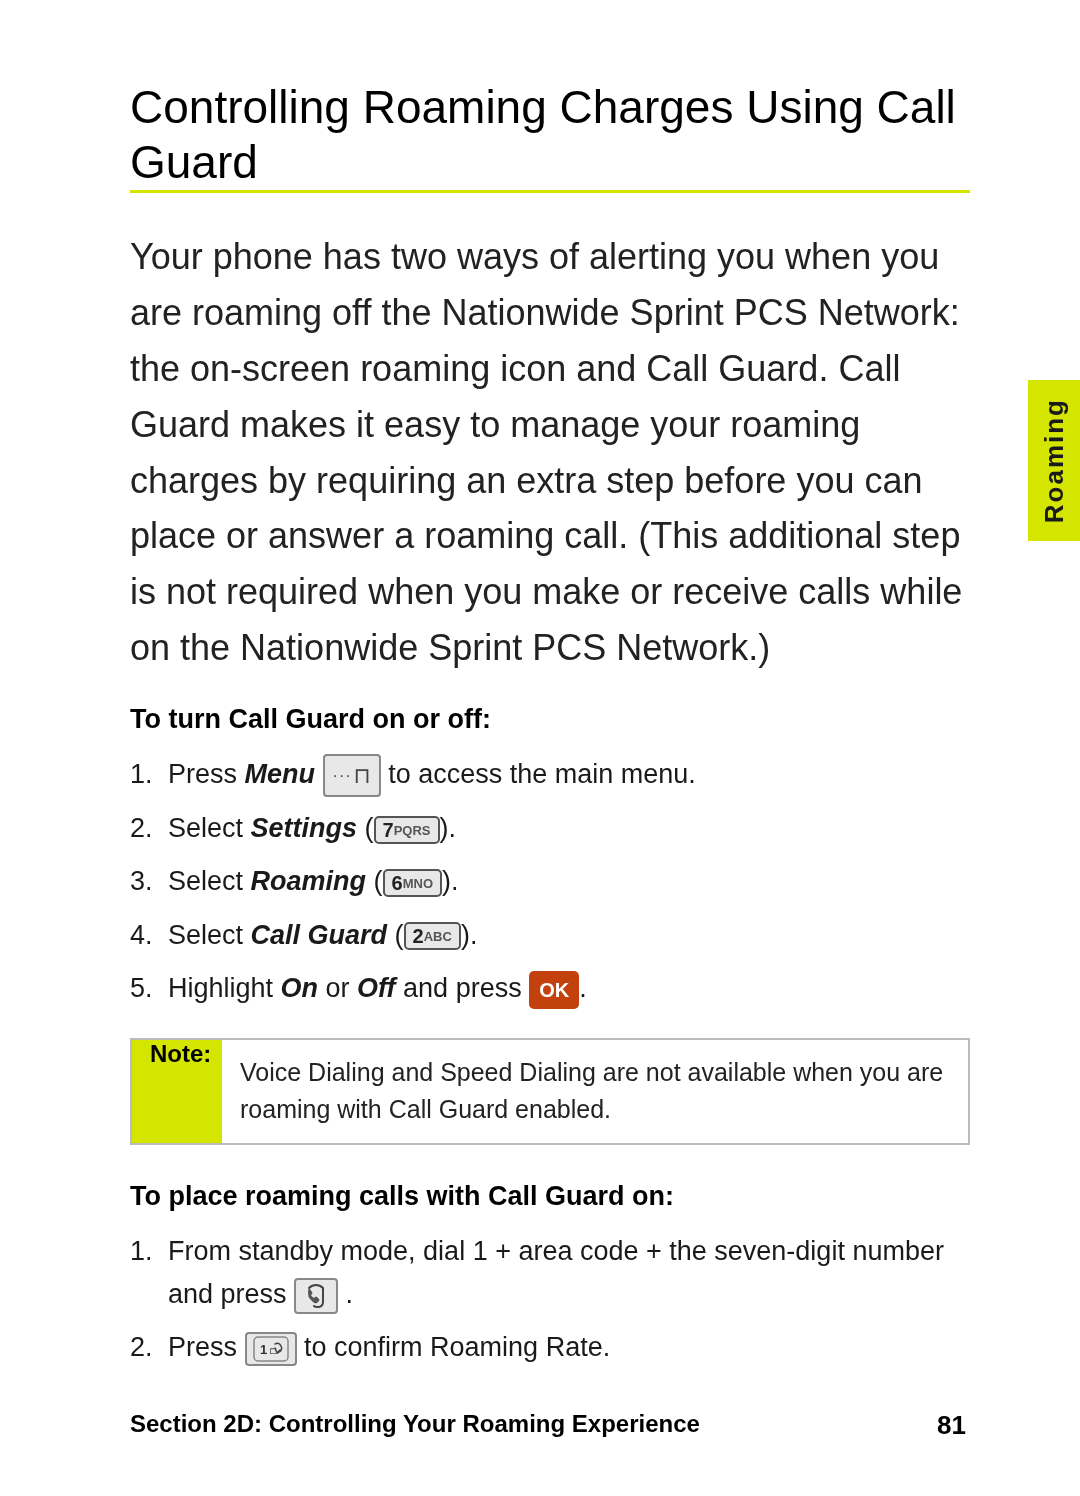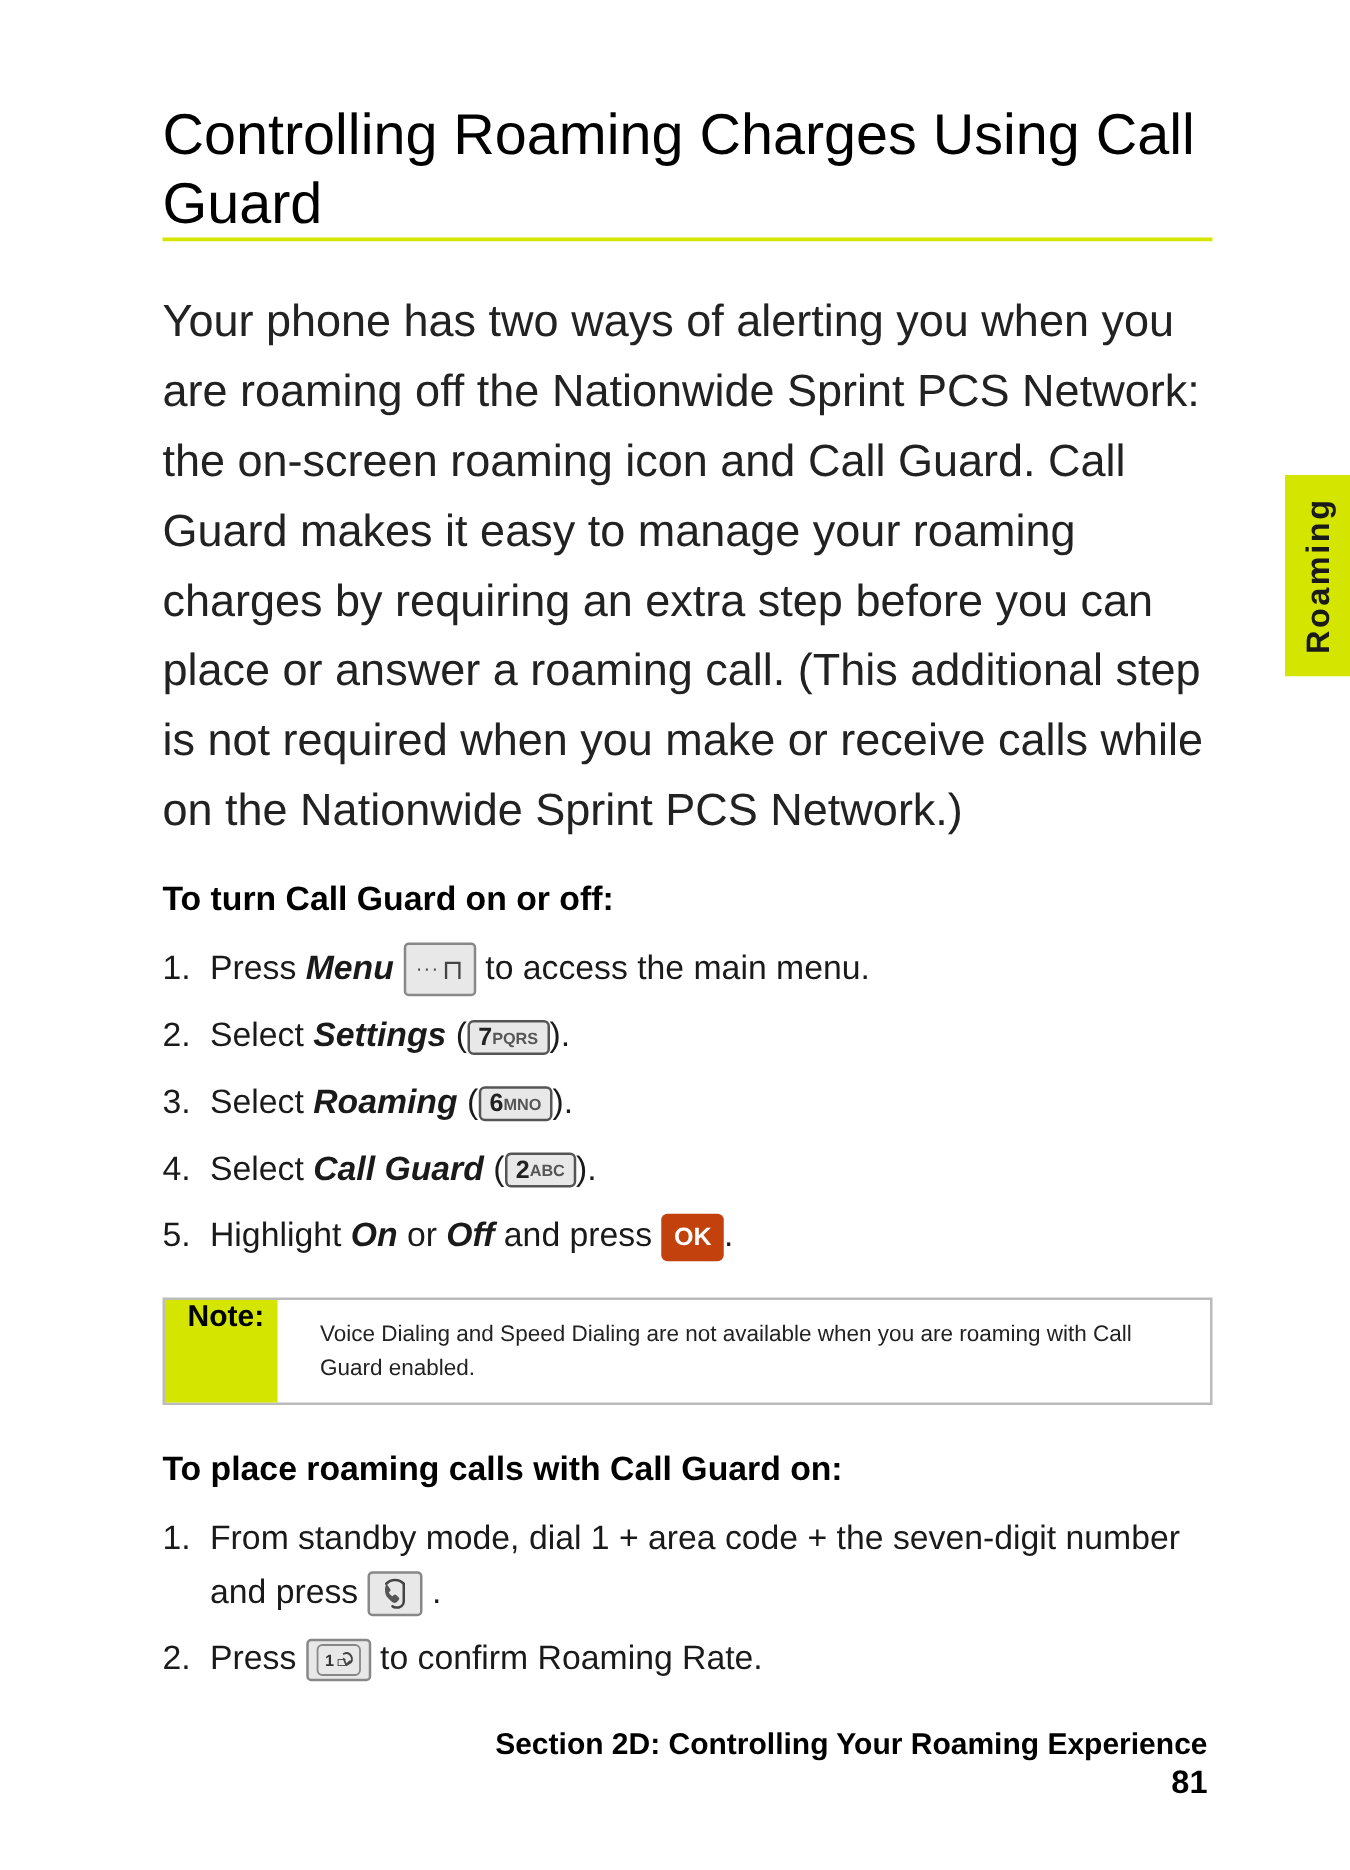--- a/index.html
+++ b/index.html
@@ -189,36 +189,35 @@
       font-weight: bold;
       color: #000;
       padding: 0 18px;
       display: flex;
       align-items: flex-start;
       min-width: 90px;
       white-space: nowrap;
     }
 
     .note-content {
-      font-size: 18px;
+      font-size: 25px;
       line-height: 1.5;
       color: #222;
-      padding: 14px 34px;
+      padding: 14px 18px;
     }
 
     
     .page-footer {
       position: absolute;
       bottom: 55px;
       left: 130px;
       right: 114px;
       display: flex;
       justify-content: space-between;
-      align-items: flex-end;
-      flex-direction: column;
+      align-items: flex-start;
     }
 
     .footer-section {
       font-size: 24px;
       font-weight: bold;
       color: #000;
     }
 
     .footer-page {
       font-size: 26px;

